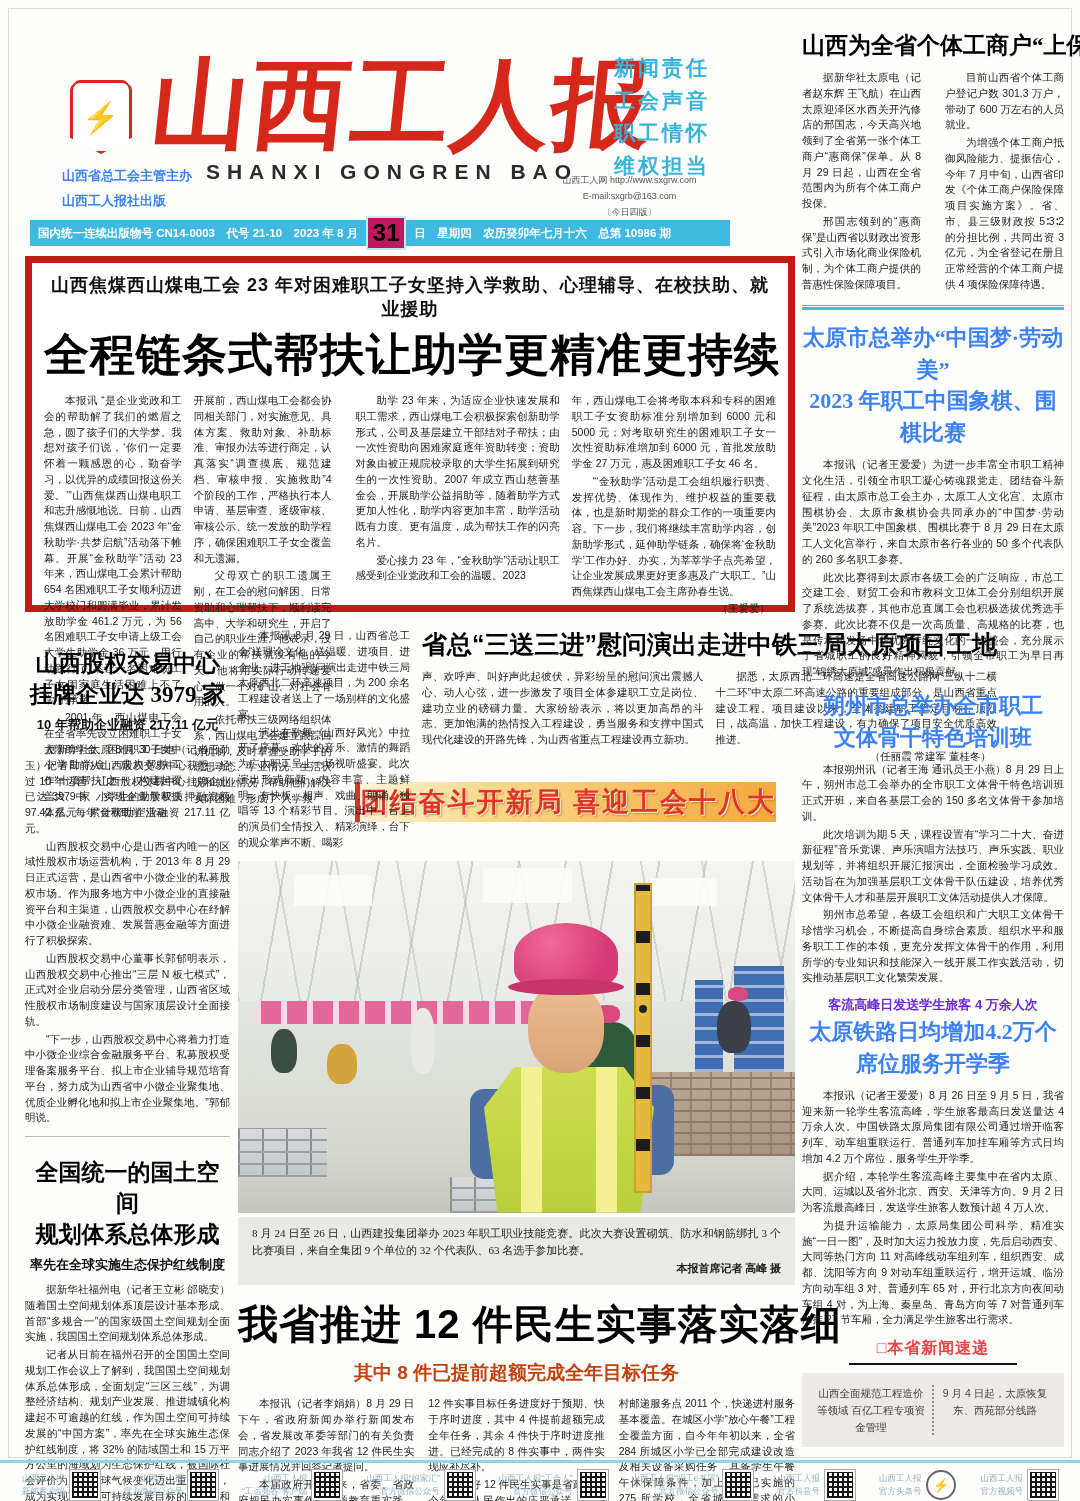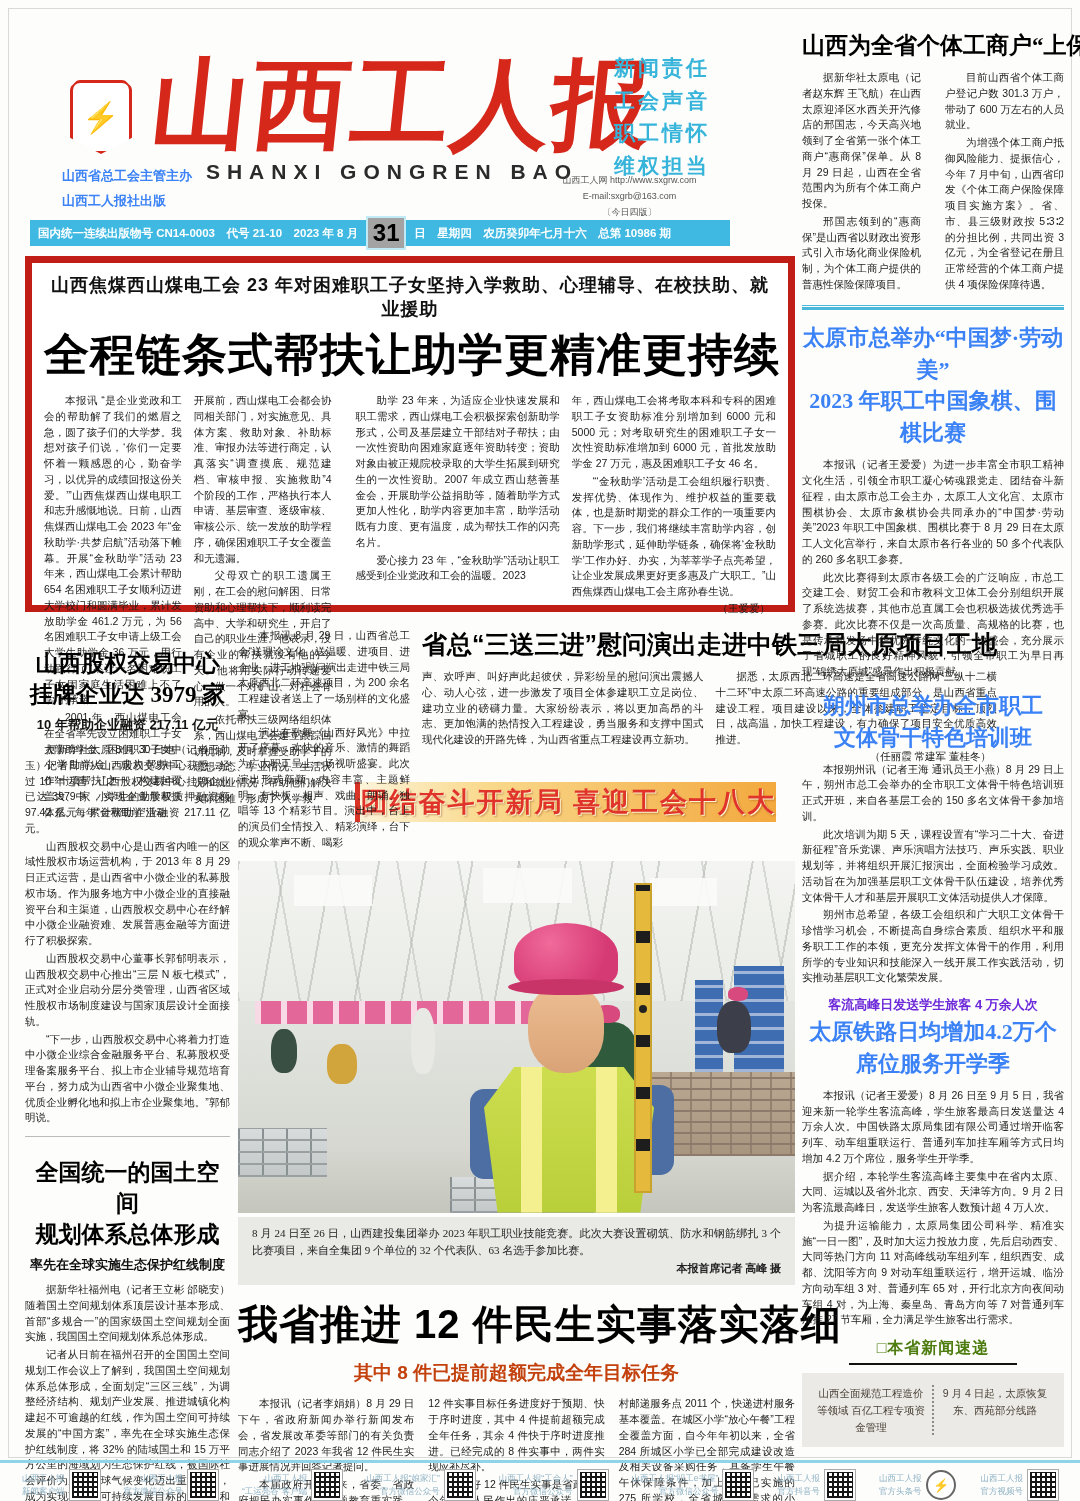--- a/index.html
+++ b/index.html
@@ -18,21 +18,21 @@
           font-family:"Liberation Serif", serif; font-weight:bold; font-size:98px; letter-spacing:2px;
           transform:skewX(-6deg); white-space:nowrap; }
   .mast-latin { position:absolute; left:160px; top:148px; width:440px; text-align:center; color:#2b2b2b;
           font-size:21px; letter-spacing:7px; font-weight:bold; }
   .owner { position:absolute; left:18px; top:152px; font-size:13px; font-weight:bold; color:#3b82f6; line-height:1.9;margin-left:32px; }
   .slogans { position:absolute; left:602px; top:40px; width:110px; color:#36b4da; font-weight:bold; font-size:21px;
           line-height:1.55; letter-spacing:3px; text-align:left; }
   .mast-info { position:absolute; left:520px; top:160px; width:195px; font-size:9px; color:#555; text-align:center; line-height:1.8; }
   .datebar { position:absolute; left:18px; top:208px; width:700px; height:26px; background:#3fb9e2; display:flex; align-items:center; }
   .datebar .dtxt { color:#fff; font-size:11.5px; font-weight:bold; padding:0 8px; white-space:nowrap; }
-  .daybox { background:#a3a3a3; border:2px solid #bfeaf6; color:#000; font-size:24px; font-weight:bold; height:34px; min-width:40px;
+  .daybox { background:#be185d; border:2px solid #bfeaf6; color:#000; font-size:24px; font-weight:bold; height:34px; min-width:40px;
           display:flex; align-items:center; justify-content:center; padding:0 3px; }
 
   
   .art p { font-size:10.5px; line-height:1.5; text-align:justify; text-indent:2em; color:#1b1b1b; margin-bottom:2px; }
   .art p.cont { text-indent:0; }
   .byline { text-align:right; font-size:10.5px; color:#1b1b1b; margin-top:2px; padding-right:6px; }
 
   
   .leadbox { position:absolute; left:25px; top:256px; width:770px; height:356px; border:7px solid #bf1d15; background:#fff; padding:8px 12px 6px; }
   .lead-kicker { text-align:center; font-size:18px; font-weight:bold; color:#111; letter-spacing:1px; margin-top:2px; }
@@ -110,21 +110,21 @@
   .r-art { margin-bottom:10px; }
   .r-head1 { text-align:center; font-family:"Liberation Serif", serif; font-weight:bold; font-size:23px; color:#000; line-height:1.4; white-space:nowrap; }
   .r-head2 { text-align:center; font-family:"Liberation Serif", serif; font-weight:bold; font-size:22px; color:#3b82f6; line-height:1.45; }
   .r-kicker { text-align:center; font-size:13px; font-weight:bold; color:#6d28d9; margin-bottom:2px; }
   .r-cols { display:flex; gap:24px; margin-top:8px; }
   .r-cols .lead-col { flex:1; }
   .cyan-double { border-top:1px solid #49b8da; border-bottom:3px solid #49b8da; height:5px; margin:6px 0 12px; }
   .r-gap { height:8px; }
 
   .newsbox { margin:4px 0 12px; }
-  .nb-title { text-align:center; font-size:16px; font-weight:900; color:#4d7c0f; letter-spacing:1px;
+  .nb-title { text-align:center; font-size:16px; font-weight:900; color:#ef4444; letter-spacing:1px;
               border-bottom:2px solid #111; width:64%; margin:0 auto 8px; padding-bottom:4px; }
   .nb-body { background:#eceae6; display:flex; padding:12px 8px; }
   .nb-item { flex:1; font-size:10.5px; color:#4a4238; line-height:1.6; text-align:center; padding:0 6px; }
   .nb-item + .nb-item { border-left:2px dotted #8a8a8a; }
 
   
   .footrule { position:absolute; left:0; top:1460px; width:1080px; border-top:3px solid #8fd4e8; }
   .footer { position:absolute; left:0; top:1468px; width:1080px; display:flex; justify-content:space-around; align-items:flex-start; padding:2px 10px; }
   .f-item { display:flex; align-items:center; gap:5px; }
   .f-label { font-size:8.5px; color:#8fb3c4; line-height:1.5; text-align:right; white-space:nowrap; }

